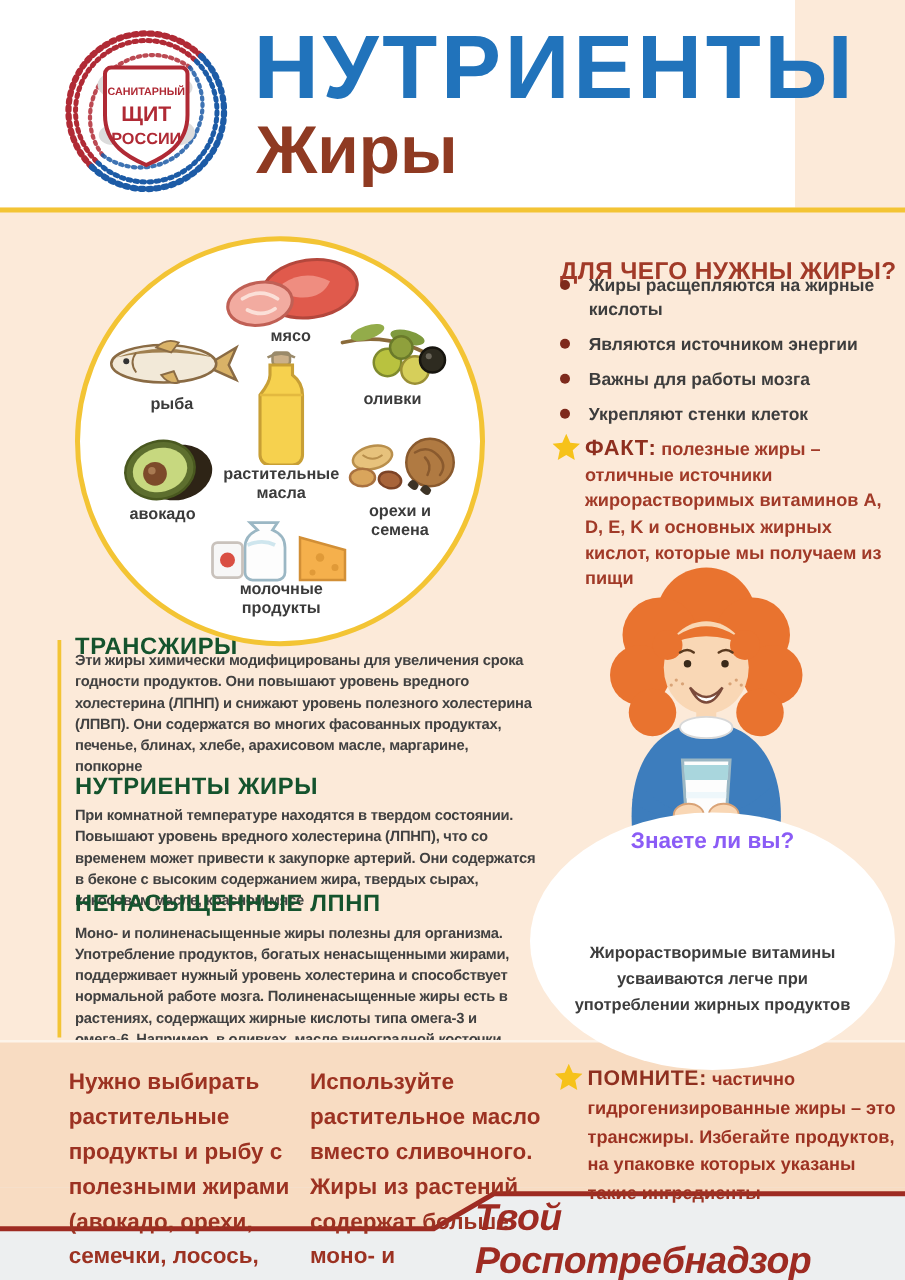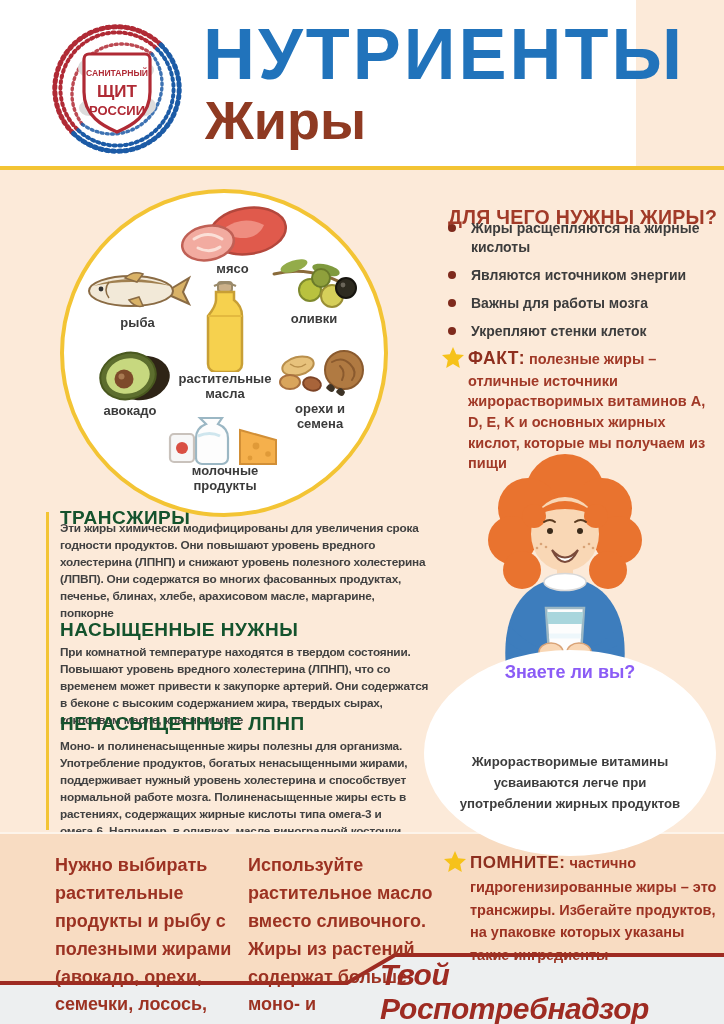--- a/index.html
+++ b/index.html
@@ -149,21 +149,21 @@
     <rect x="8" y="18" width="24" height="28" rx="4" fill="#f7f7f7" stroke="#c9c2bc" stroke-width="2.2"></rect>
     <circle cx="20" cy="32" r="6" fill="#d94f43"></circle>
   </svg>
   <div class="abs food-label" style="left:165px;top:464px;width:120px">молочные продукты</div>
 
   <div class="abs side-bar"></div>
 
   <div class="abs sec-title" style="left:60px;top:508px">ТРАНСЖИРЫ</div>
   <div class="abs sec-text" style="left:60px;top:520px">Эти жиры химически модифицированы для увеличения срока годности продуктов. Они повышают уровень вредного холестерина (ЛПНП) и снижают уровень полезного холестерина (ЛПВП). Они содержатся во многих фасованных продуктах, печенье, блинах, хлебе, арахисовом масле, маргарине, попкорне</div>
 
-  <div class="abs sec-title" style="left:60px;top:620px">НАСЫЩЕННЫЕ НУЖНЫ</div>
+  <div class="abs sec-title" style="left:60px;top:620px">НУТРИЕНТЫ ЖИРЫ</div>
   <div class="abs sec-text" style="left:60px;top:644px">При комнатной температуре находятся в твердом состоянии. Повышают уровень вредного холестерина (ЛПНП), что со временем может привести к закупорке артерий. Они содержатся в беконе с высоким содержанием жира, твердых сырах, кокосовом масле, красном мясе</div>
 
   <div class="abs sec-title" style="left:60px;top:714px">НЕНАСЫЩЕННЫЕ ЛПНП</div>
   <div class="abs sec-text" style="left:60px;top:738px">Моно- и полиненасыщенные жиры полезны для организма. Употребление продуктов, богатых ненасыщенными жирами, поддерживает нужный уровень холестерина и способствует нормальной работе мозга. Полиненасыщенные жиры есть в растениях, содержащих жирные кислоты типа омега-3 и омега-6. Например, в оливках, масле виноградной косточки, льняном масле, орехах, авокадо, жирной рыбе</div>
 
   <div class="abs why-title">ДЛЯ ЧЕГО НУЖНЫ ЖИРЫ?</div>
 
   <div class="abs bullets">
     <div class="bullet">
       <span class="dot"></span>

